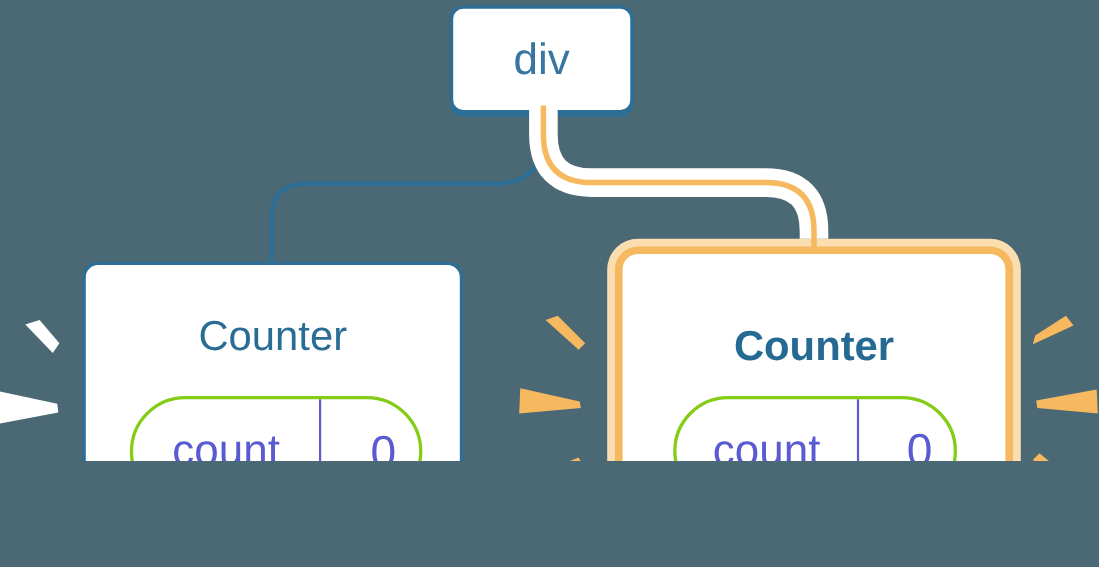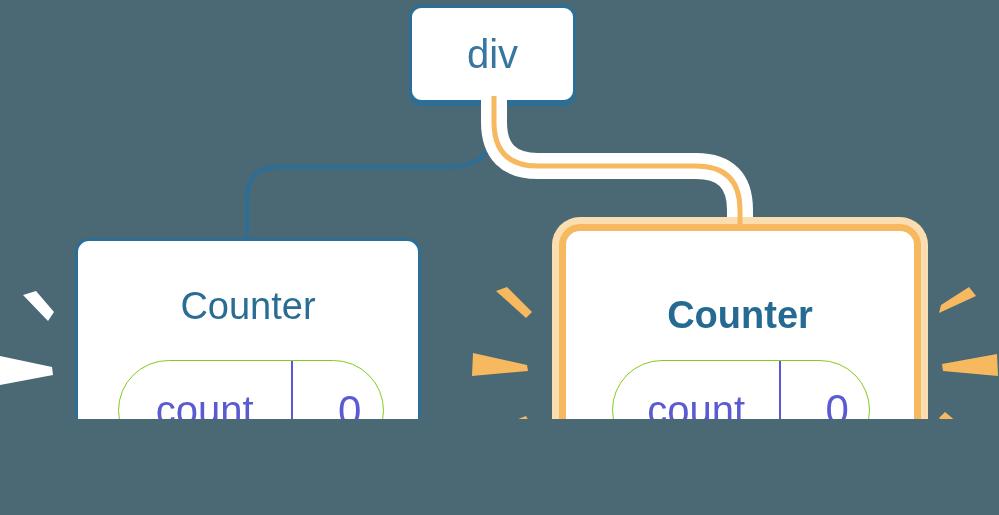--- a/index.html
+++ b/index.html
@@ -81,21 +81,21 @@
     text-align:center;
     color:#256a92;
     font-size:38px;
     font-weight:700;
   }
 
   
   .state-pill{
     position:absolute;
     display:flex;
-    border:1px solid #84cc16;
+    border:3px solid #84cc16;
     border-radius:60px;
     background:#ffffff;
     box-sizing:border-box;
     color:#5a5ad2;
     gap:24px;
   }
   .pill-left-cell{
     width:65%;
     border-right:2px solid #5a5ad2;
     display:flex;

